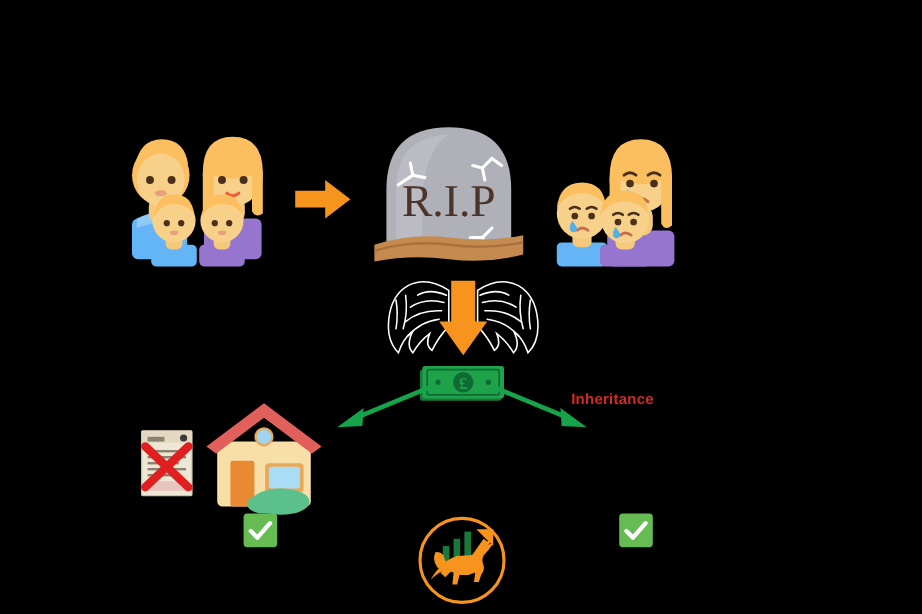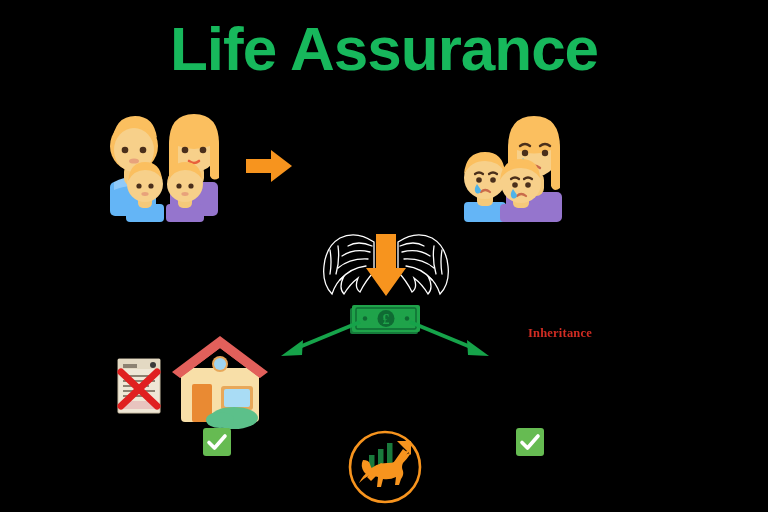--- a/index.html
+++ b/index.html
@@ -55,41 +55,40 @@
   #split-arrows { left: 255px; top: 318px; width: 260px; height: 52px; }
 
   
   #house { left: 170px; top: 334px; width: 100px; height: 92px; }
   #mortgage-doc { left: 112px; top: 355px; width: 58px; height: 62px; }
   #check-left { left: 203px; top: 428px; width: 28px; height: 28px; }
 
   
   #inheritance-label {
     left: 476px; top: 326px; width: 116px;
-    text-align: right;
+    text-align: left;
     color: #d12c23;
     font-size: 12.5px;
     font-weight: bold;
-    font-family: Liberation Serif, serif;
+    font-family: Liberation Sans, sans-serif;
     letter-spacing: 0.2px;
   }
   #tax-doc { left: 492px; top: 345px; width: 84px; height: 76px; }
   #check-right { left: 516px; top: 428px; width: 28px; height: 28px; }
 
   
   #logo { left: 345px; top: 427px; width: 80px; height: 80px; }
 
   svg { display: block; overflow: visible; }
 </style>
 </head>
 <body>
 
 <div id="stage">
 
-  <div id="title">Life Assurance</div>
 
   <div class="abs" id="family-left">
     <svg width="128" height="112" viewBox="0 0 128 112">
 
       <g>
         <rect x="6" y="74" width="46" height="34" rx="5" fill="#64B5F6"></rect>
         <path d="M10 74 q19 -10 38 0 l0 8 q-19 -8 -38 0 z" fill="#90CAF9"></path>
         <rect x="20" y="56" width="20" height="22" rx="8" fill="#F5C97A"></rect>
         <ellipse cx="30" cy="38" rx="24" ry="25" fill="#FBBF5F"></ellipse>
         <ellipse cx="30" cy="42" rx="20" ry="22" fill="#F7D08A"></ellipse>
@@ -130,20 +129,39 @@
       </g>
     </svg>
   </div>
 
   <div class="abs" id="arrow-right">
     <svg width="46" height="36" viewBox="0 0 46 36">
       <path d="M0 11 L25 11 L25 2 L46 18 L25 34 L25 25 L0 25 Z" fill="#F7941E"></path>
     </svg>
   </div>
 
+  <div class="abs" id="tombstone">
+    <svg width="136" height="128" viewBox="0 0 136 128">
+      <path d="M16 112 L16 62 Q16 10 68 10 Q120 10 120 62 L120 112 Z" fill="#AFB0B8"></path>
+      <path d="M24 112 L24 62 Q24 18 68 16 Q52 24 46 62 L46 112 Z" fill="#C2C3CA" opacity="0.65"></path>
+
+      <g stroke="#FFFFFF" stroke-width="2.6" fill="none" stroke-linecap="round">
+        <path d="M26 58 L38 50 L48 52"></path>
+        <path d="M38 50 L36 40"></path>
+        <path d="M104 36 L96 44 L98 54"></path>
+        <path d="M104 36 L112 42"></path>
+        <path d="M96 44 L88 42"></path>
+        <path d="M104 94 L96 102 L100 110"></path>
+        <path d="M96 102 L86 102"></path>
+      </g>
+      <text x="68" y="84" text-anchor="middle" font-family="'Liberation Serif', serif" font-size="38" fill="#4B342A">R.I.P</text>
+      <path d="M6 108 q30 -10 62 -6 q32 4 62 -2 l0 16 q-30 8 -62 4 q-32 -4 -62 2 z" fill="#C58B4E"></path>
+      <path d="M6 113 q30 -9 62 -5 q32 4 62 -2" stroke="#A9713B" stroke-width="2" fill="none"></path>
+    </svg>
+  </div>
 
   <div class="abs" id="family-right">
     <svg width="114" height="116" viewBox="0 0 114 116">
 
       <g>
         <rect x="44" y="86" width="56" height="30" rx="5" fill="#9575CD"></rect>
         <rect x="62" y="66" width="20" height="24" rx="8" fill="#F5C97A"></rect>
         <ellipse cx="72" cy="44" rx="26" ry="27" fill="#F7D08A"></ellipse>
         <path d="M46 42 q0 -32 26 -32 q26 0 26 32 l0 40 q-6 5 -9 -2 l0 -36 q-17 7 -34 0 l0 36 q-4 7 -9 2 z" fill="#FBBF5F"></path>
         <path d="M58 40 q5 -4 10 0" stroke="#4A2F1B" stroke-width="2.4" fill="none" stroke-linecap="round"></path>

